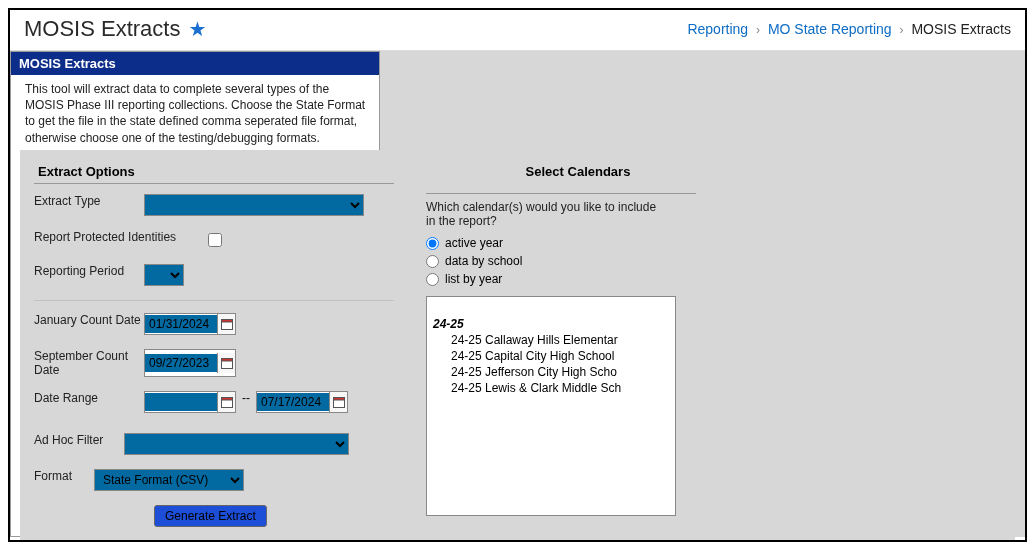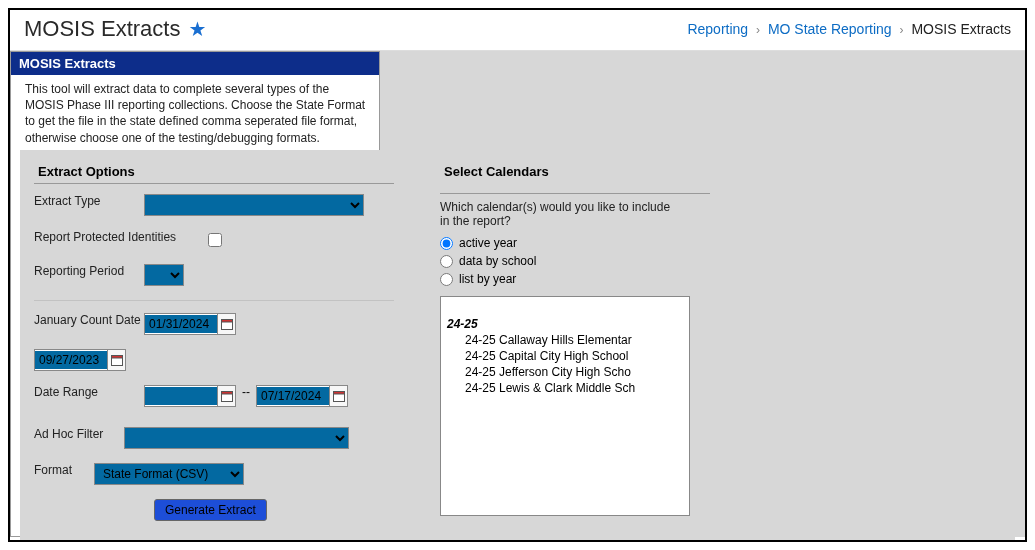--- a/index.html
+++ b/index.html
@@ -65,21 +65,21 @@
   }
   
   .form-zone {
     position:absolute;
     top:140px;
     left:10px;
     right:10px;
     bottom:0;
     background:#d7d7d7;
     display:flex;
-    gap:46px;
+    gap:32px;
     padding:10px 8px 0 14px;
   }
   .col-left { width:360px; }
   .col-right { flex:0 0 300px; }
   .section-title {
     font-weight:bold;
     font-size:13px;
     border-bottom:1px solid #999;
     padding:4px 0 4px 4px;
     margin-bottom:10px;
@@ -211,20 +211,21 @@
           <span class="cal-icon-cell">
             <svg class="cal-svg" viewBox="0 0 12 12">
                 <rect x="0.5" y="1.5" width="11" height="10" fill="#fff" stroke="#555"></rect>
                 <rect x="0.5" y="1.5" width="11" height="2.5" fill="#c33" stroke="#555"></rect>
               </svg>
           </span>
         </span>
       </div>
 
       <div class="form-row">
+        <div class="form-label">September Count Date</div>
         <span class="date-picker">
           <input type="text" value="09/27/2023" style="">
           <span class="cal-icon-cell">
             <svg class="cal-svg" viewBox="0 0 12 12">
                 <rect x="0.5" y="1.5" width="11" height="10" fill="#fff" stroke="#555"></rect>
                 <rect x="0.5" y="1.5" width="11" height="2.5" fill="#c33" stroke="#555"></rect>
               </svg>
           </span>
         </span>
       </div>
@@ -265,21 +266,21 @@
           <option>State Format (CSV)</option>
         </select>
       </div>
 
       <div class="gen-row">
         <button class="gen-btn">Generate Extract</button>
       </div>
     </div>
 
     <div class="col-right">
-      <div class="section-title" style="border:none;">Select Calendars</div>
+      <div class="section-title" style="border:none;text-align:center;">Select Calendars</div>
       <div class="top-divider-right"></div>
       <div class="right-subtitle">Which calendar(s) would you like to include in the report?</div>
 
       <div class="radio-row">
         <input type="radio" name="calmode" checked="" style="">
         <span>active year</span>
       </div>
       <div class="radio-row">
         <input type="radio" name="calmode" style="">
         <span>data by school</span>

